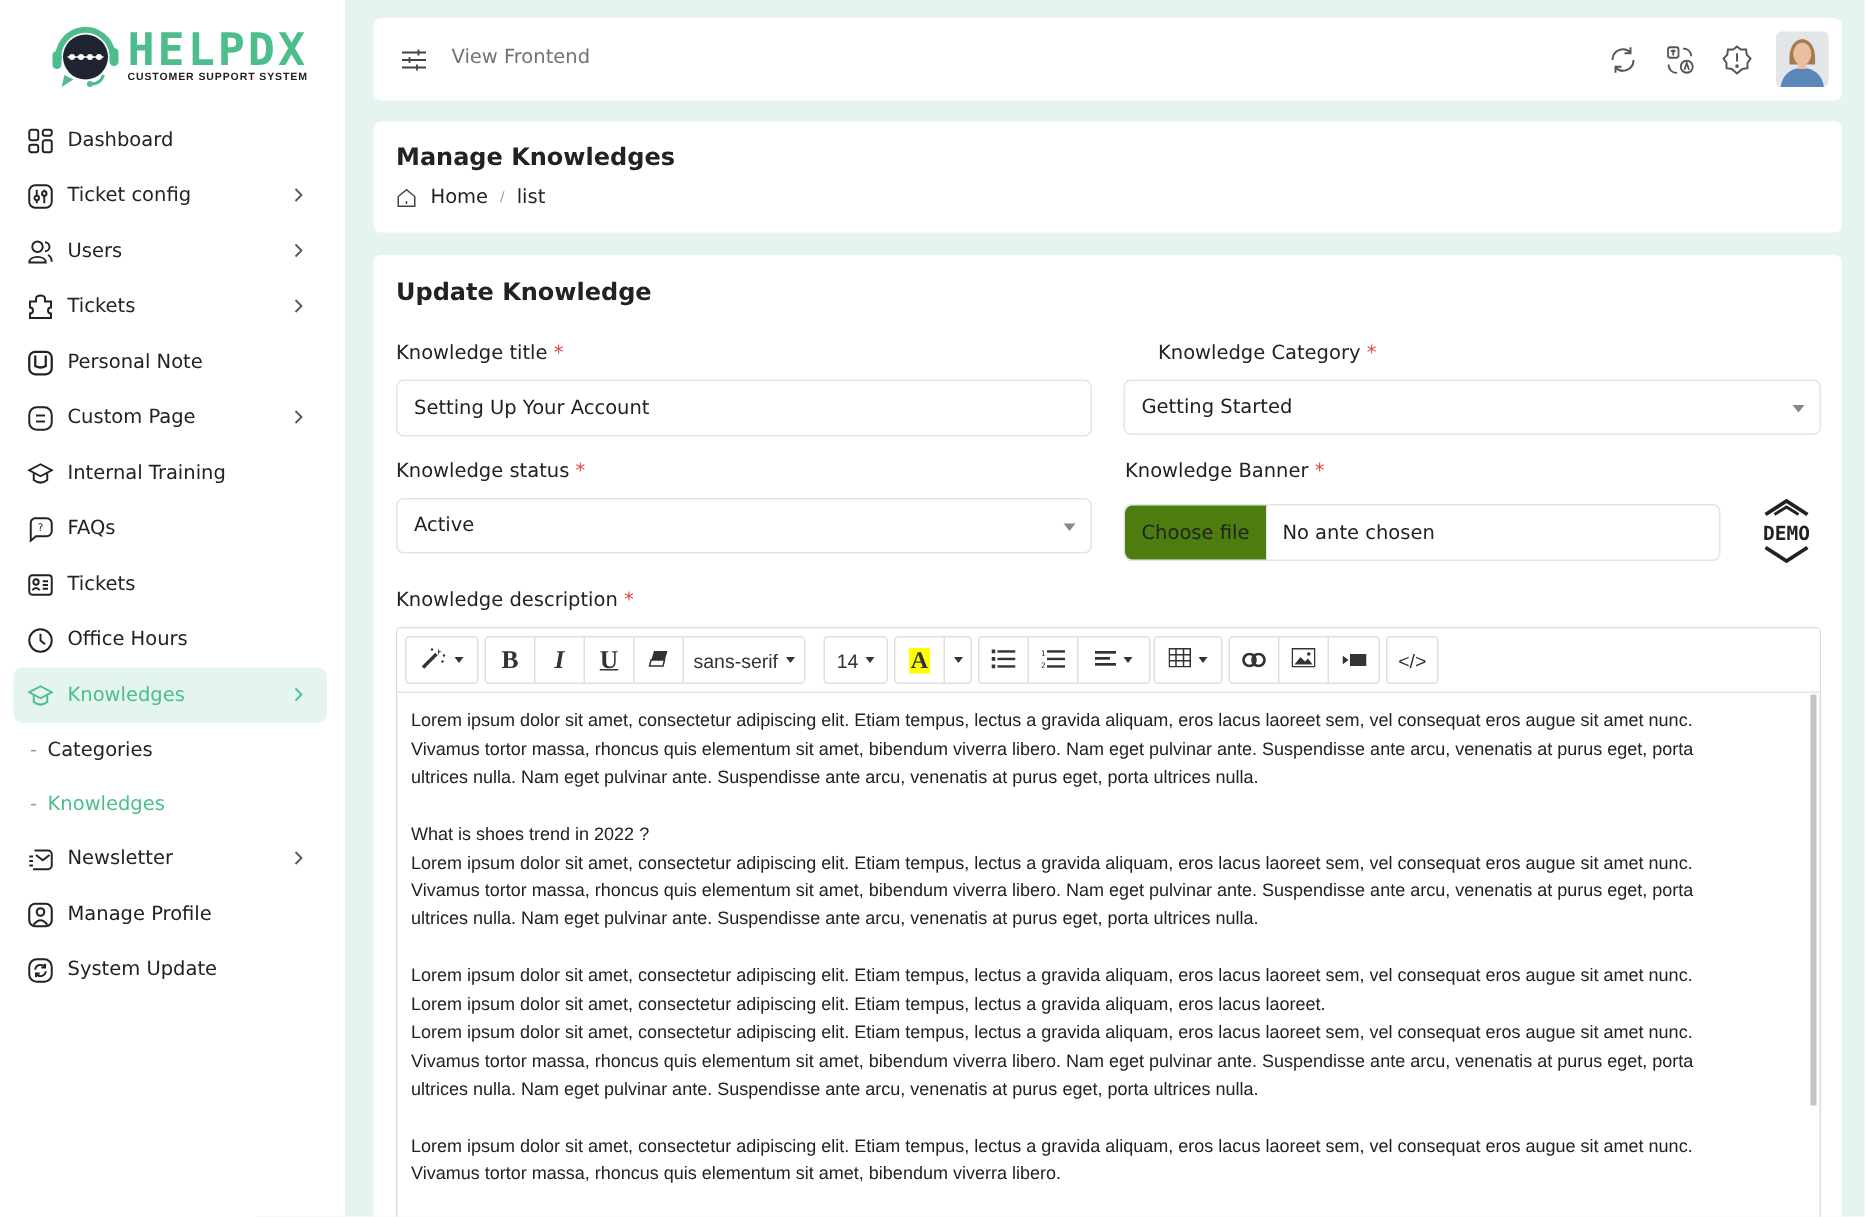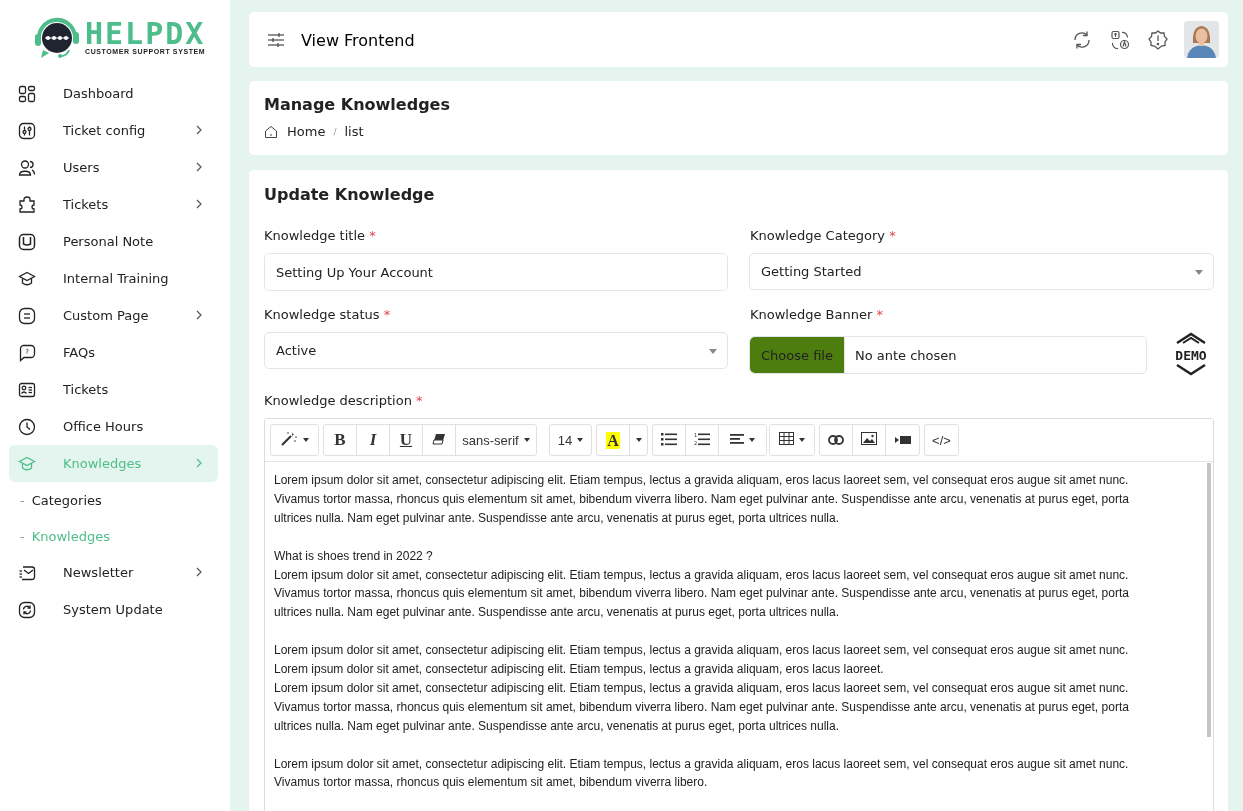--- a/index.html
+++ b/index.html
@@ -10,33 +10,33 @@
   .sidebar { position: absolute; left: 0; top: 0; width: 230px; height: 811px; background: #ffffff; }
   .logo { position: absolute; left: 33px; top: 14px; width: 160px; height: 48px; display: flex; align-items: center; }
   .logo-mark { width: 48px; height: 48px; position: relative; }
   .logo-text { margin-left: 4px; }
   .logo-name { font-family: "DejaVu Sans Mono", monospace; font-weight: bold; font-size: 30px; letter-spacing: 2px; color: #4dbd8c; line-height: 26px; }
   .logo-sub { font-family: "Liberation Sans", sans-serif; font-size: 7px; font-weight: bold; letter-spacing: 0.6px; color: #222; margin-top: 1px; }
 
   .nav { position: absolute; left: 9px; top: 75px; width: 209px; }
   .nav-item { height: 37px; display: flex; align-items: center; padding-left: 9px; border-radius: 6px; cursor: pointer; position: relative; }
   .nav-item .ico { width: 18px; height: 18px; display: flex; align-items: center; justify-content: center; }
-  .nav-item .label { margin-left: 27px; font-size: 13px; color: #222; }
+  .nav-item .label { margin-left: 9px; font-size: 13px; color: #222; }
   .nav-item .chev { position: absolute; right: 12px; top: 11px; width: 14px; height: 14px; }
   .nav-item.active { background: #e3f5ee; }
   .nav-item.active .label { color: #4dbd8c; }
   .sub-item { height: 36px; display: flex; align-items: center; padding-left: 11px; font-size: 13px; color: #222; cursor: pointer; }
   .sub-item .dash { color: #999; margin-right: 7px; }
   .sub-item.active { color: #4dbd8c; }
 
   
   .card { position: absolute; background: #fff; border-radius: 5px; }
   .topbar { left: 249px; top: 12px; width: 979px; height: 55px; }
   .topbar .menu-ico { position: absolute; left: 18px; top: 19px; }
-  .topbar .vf { position: absolute; left: 52px; top: 19px; font-size: 16px; color: #000000; }
+  .topbar .vf { position: absolute; left: 52px; top: 19px; font-size: 13px; color: #737373; }
   .topbar .ti { position: absolute; top: 17px; width: 22px; height: 22px; }
   .avatar { position: absolute; left: 935px; top: 9px; width: 35px; height: 37px; border-radius: 4px; background: #dde3e6; overflow: hidden; }
 
   .header-card { left: 249px; top: 81px; width: 979px; height: 74px; }
   .page-title { position: absolute; left: 15px; top: 14px; font-size: 16px; font-weight: bold; color: #222; font-weight: 600; }
   .breadcrumb { position: absolute; left: 15px; top: 43px; display: flex; align-items: center; font-size: 13px; color: #222; }
   .breadcrumb .sep { color: #999; font-size: 9px; margin: 0 8px; }
 
   .form-card { left: 249px; top: 170px; width: 979px; height: 660px; }
   .form-title { position: absolute; left: 15px; top: 15px; font-size: 16px; font-weight: 600; color: #222; }
@@ -141,38 +141,38 @@
           <svg width="18" height="18" viewBox="0 0 18 18" fill="none" stroke="#222" stroke-width="1.5">
             <rect x="1.5" y="1.5" width="15" height="15" rx="4"></rect>
             <path d="M5.5 4 L5.5 11 Q9 13 12.5 11 L12.5 4"></path>
           </svg>
         </span>
       <span class="label">Personal Note</span>
     </div>
     <div class="nav-item">
       <span class="ico">
           <svg width="18" height="18" viewBox="0 0 18 18" fill="none" stroke="#222" stroke-width="1.3">
-            <path d="M9 2.5 L16.5 6.5 L9 10.5 L1.5 6.5 Z"></path>
-            <path d="M4.5 8.5 L4.5 13 Q9 16.5 13.5 13 L13.5 8.5"></path>
-          </svg>
-        </span>
-      <span class="label">Internal Training</span>
-    </div>
-    <div class="nav-item">
-      <span class="ico">
-          <svg width="18" height="18" viewBox="0 0 18 18" fill="none" stroke="#222" stroke-width="1.3">
             <rect x="1.5" y="1.5" width="15" height="15" rx="5"></rect>
             <line x1="6" y1="7" x2="12" y2="7"></line>
             <line x1="6" y1="11" x2="12" y2="11"></line>
           </svg>
         </span>
       <span class="label">Custom Page</span>
       <span class="chev"><svg width="14" height="14" viewBox="0 0 14 14">
             <path d="M5 3 L9 7 L5 11" stroke="#555" stroke-width="1.2" fill="none"></path>
           </svg></span>
+    </div>
+    <div class="nav-item">
+      <span class="ico">
+          <svg width="18" height="18" viewBox="0 0 18 18" fill="none" stroke="#222" stroke-width="1.3">
+            <path d="M9 2.5 L16.5 6.5 L9 10.5 L1.5 6.5 Z"></path>
+            <path d="M4.5 8.5 L4.5 13 Q9 16.5 13.5 13 L13.5 8.5"></path>
+          </svg>
+        </span>
+      <span class="label">Internal Training</span>
     </div>
     <div class="nav-item">
       <span class="ico">
           <svg width="18" height="18" viewBox="0 0 18 18" fill="none" stroke="#222" stroke-width="1.3">
             <path d="M5 1.5 L13 1.5 A3.5 3.5 0 0 1 16.5 5 L16.5 10 A3.5 3.5 0 0 1 13 13.5 L6 13.5 L2.5 16.5 L2.5 5 A3.5 3.5 0 0 1 5 1.5 Z"></path>
             <text x="9" y="10" font-size="7" text-anchor="middle" fill="#222" stroke="none" font-family="DejaVu Sans">?</text>
           </svg>
         </span>
       <span class="label">FAQs</span>
     </div>
@@ -225,20 +225,30 @@
             <path d="M6 6 L10.5 9.5 L15 6"></path>
             <line x1="1.5" y1="7" x2="4" y2="7"></line>
             <line x1="1.5" y1="10" x2="4" y2="10"></line>
             <line x1="1.5" y1="13" x2="4" y2="13"></line>
           </svg>
         </span>
       <span class="label">Newsletter</span>
       <span class="chev"><svg width="14" height="14" viewBox="0 0 14 14">
             <path d="M5 3 L9 7 L5 11" stroke="#555" stroke-width="1.2" fill="none"></path>
           </svg></span>
+    </div>
+    <div class="nav-item">
+      <span class="ico">
+          <svg width="18" height="18" viewBox="0 0 18 18" fill="none" stroke="#222" stroke-width="1.4">
+            <rect x="1.5" y="1.5" width="15" height="15" rx="4"></rect>
+            <circle cx="9" cy="7" r="2.5"></circle>
+            <path d="M4.5 15.5 Q9 9.5 13.5 15.5"></path>
+          </svg>
+        </span>
+      <span class="label">Manage Profile</span>
     </div>
     <div class="nav-item">
       <span class="ico">
           <svg width="18" height="18" viewBox="0 0 18 18" fill="none" stroke="#222" stroke-width="1.3">
             <rect x="1.5" y="1.5" width="15" height="15" rx="5"></rect>
             <path d="M5.5 8.5 A3.5 3.5 0 0 1 12 7"></path>
             <path d="M12.5 9.5 A3.5 3.5 0 0 1 6 11"></path>
             <path d="M12 4.5 L12 7 L9.5 7"></path>
             <path d="M6 13.5 L6 11 L8.5 11"></path>
           </svg>
@@ -314,21 +324,21 @@
 <section class="card form-card">
   <h2 class="form-title">Update Knowledge</h2>
 
   <label class="field-label" style="left:15px;top:58px">
     <span>Knowledge title</span> <span class="req">*</span>
   </label>
   <div class="input" style="left:15px;top:83px;width:464px">
     <span>Setting Up Your Account</span>
   </div>
 
-  <label class="field-label" style="left:501px;top:58px">
+  <label class="field-label" style="left:523px;top:58px">
     <span>Knowledge Category</span> <span class="req">*</span>
   </label>
   <div class="input" style="left:500px;top:83px;width:465px;height:37px">
     <span>Getting Started</span>
     <span class="caret"></span>
   </div>
 
   <label class="field-label" style="left:15px;top:137px">
     <span>Knowledge status</span> <span class="req">*</span>
   </label>

